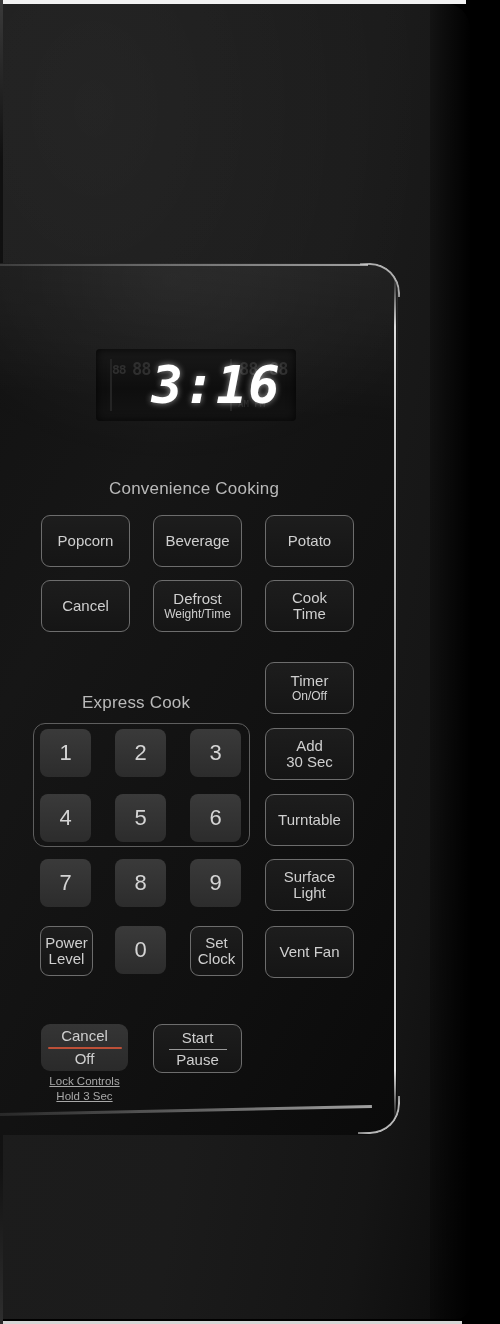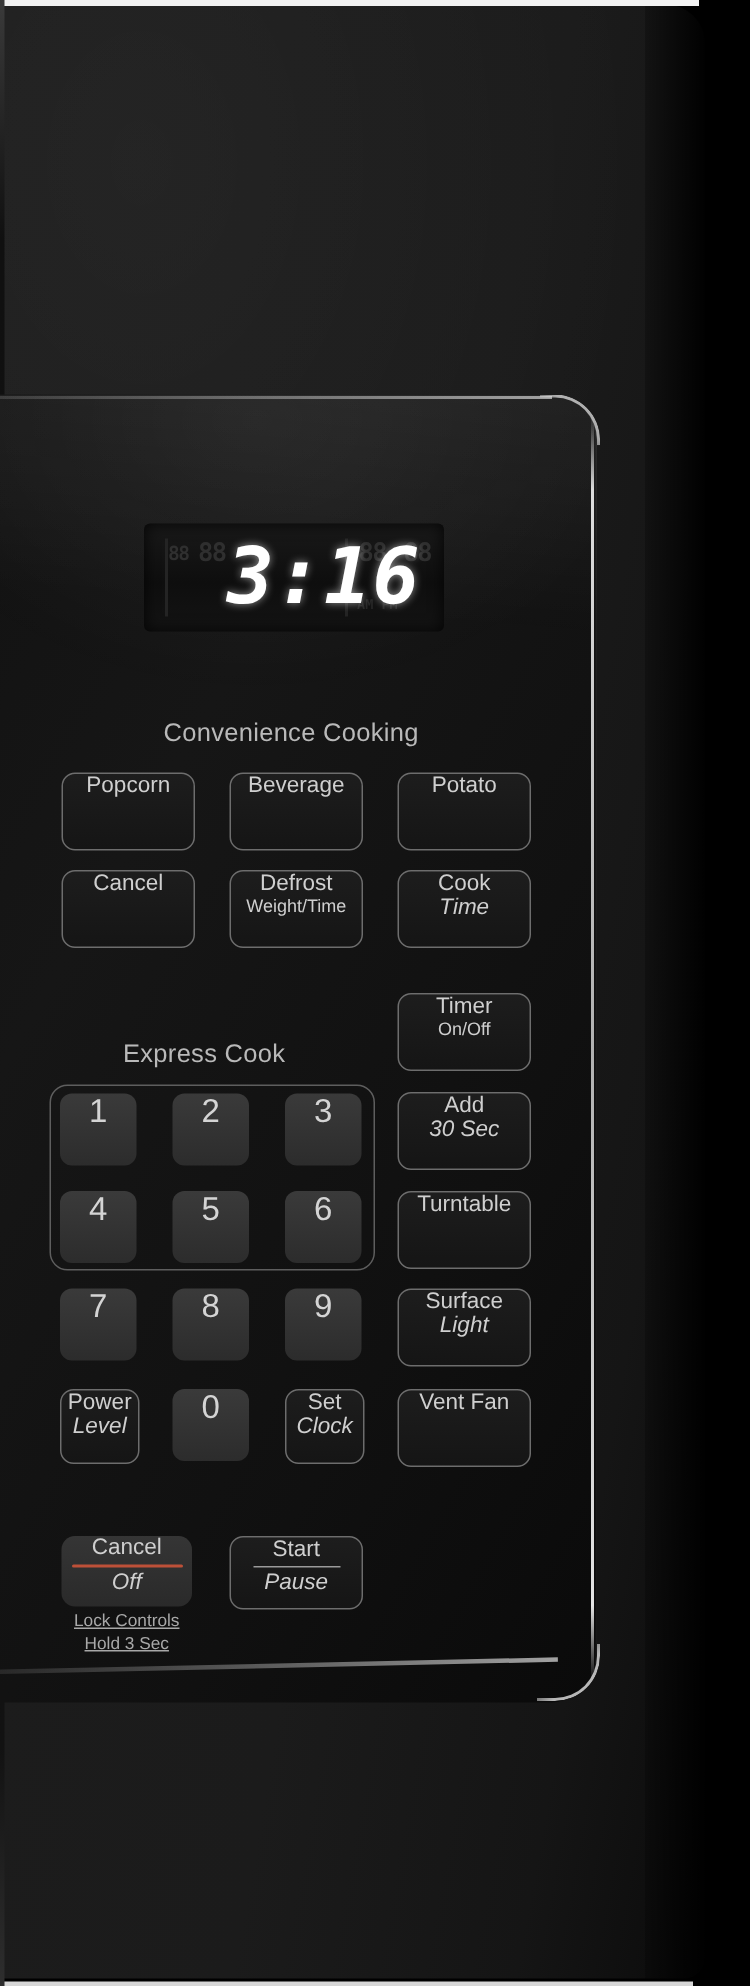--- a/index.html
+++ b/index.html
@@ -71,26 +71,26 @@
          text-shadow:0 0 6px rgba(255,255,255,.55);}
 
   
   .section-title{position:absolute;color:#b9b9b9;font-size:17px;letter-spacing:.2px;
                  white-space:nowrap;}
   #title-convenience{left:109px;top:479px;}
   #title-express{left:82px;top:693px;}
 
   
   .btn{position:absolute;display:flex;flex-direction:column;align-items:center;
-       justify-content:flex-start;text-align:center;color:#cfcfcf;
+       justify-content:center;text-align:center;color:#cfcfcf;
        border-radius:9px;line-height:1.06;user-select:none;}
   .btn.outline{border:1px solid #6d6d6d;background:linear-gradient(180deg,#1d1d1d,#151515);}
   .btn.filled{border:none;background:linear-gradient(180deg,#3a3a3a,#2c2c2c);border-radius:8px;}
   .btn .l1{font-size:15px;}
-  .btn .l2{font-size:15px;font-style:italic;}
+  .btn .l2{font-size:15px;}
   .btn .sub{font-size:12px;margin-top:1px;}
   .btn.numkey{font-size:22px;color:#d4d4d4;}
 
   
   .express-outline{position:absolute;left:33px;top:723px;width:215px;height:122px;
                    border:1px solid #5e5e5e;border-radius:12px;}
 
   
   .btn.cancel{background:linear-gradient(180deg,#353535,#2a2a2a);border:none;border-radius:9px;}
   .divider-red{width:74px;height:2px;background:#bd5038;margin:3px 0 2px;border-radius:1px;}

